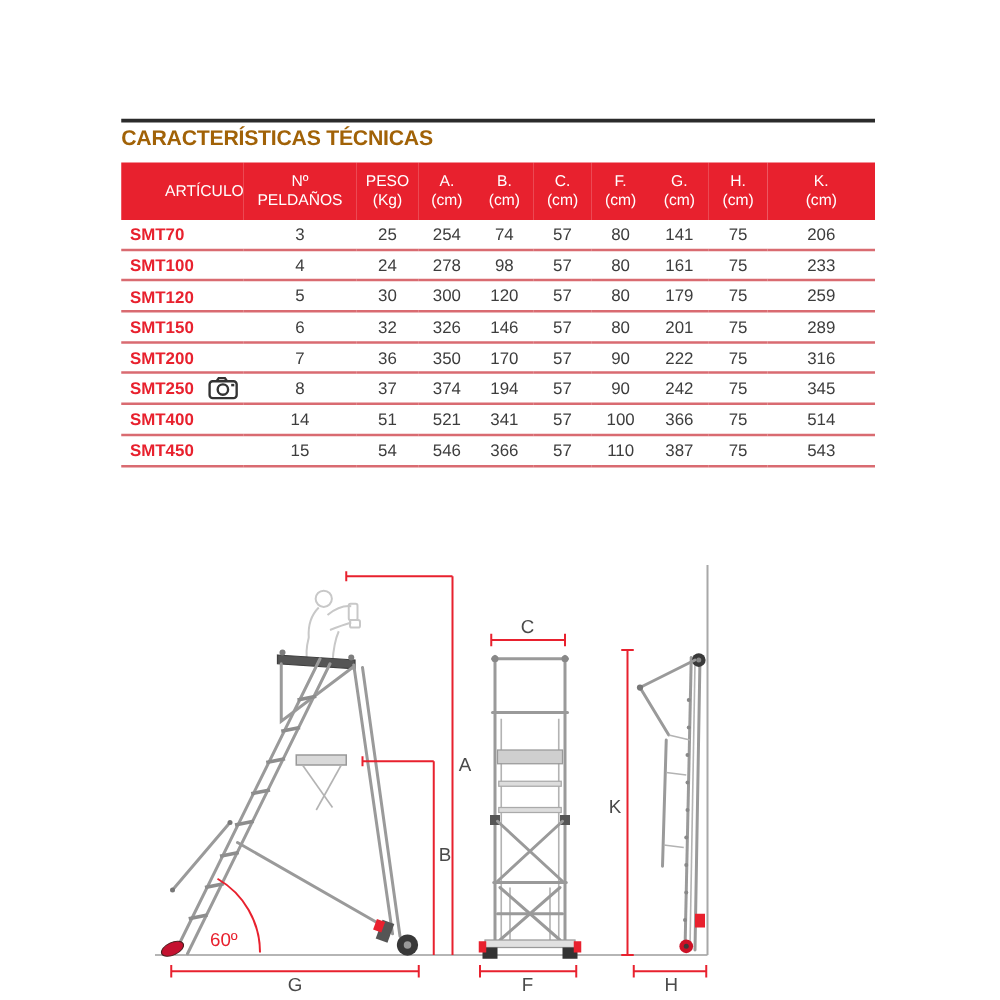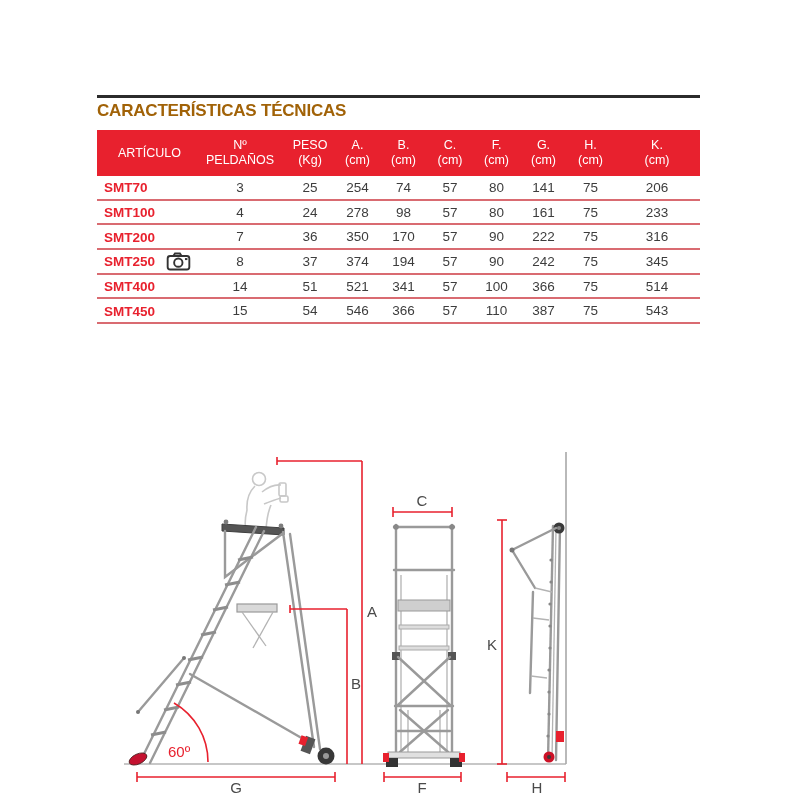--- a/index.html
+++ b/index.html
@@ -25,21 +25,21 @@
   table.specs th, table.specs td{padding:0;margin:0;}
   table.specs col.c1{width:98px;}  table.specs col.c2{width:90px;}
   table.specs col.c3{width:50px;}  table.specs col.c4{width:45px;}
   table.specs col.c5{width:47px;}  table.specs col.c6{width:46px;}
   table.specs col.c7{width:47px;}  table.specs col.c8{width:47px;}
   table.specs col.c9{width:47px;}  table.specs col.c10{width:86px;}
   thead th{
     background:var(--red);color:#ffffff;font-weight:normal;
     font-size:12.5px;line-height:15px;height:46px;text-align:center;vertical-align:middle;
   }
-  thead th.col-articulo{text-align:center;padding-left:7px;}
+  thead th.col-articulo{text-align:right;padding-left:7px;}
   tbody td{
     height:22.7px;border-bottom:2px solid var(--separator);
     font-size:13.5px;color:var(--text-dark);text-align:center;vertical-align:middle;
   }
   tbody td.art-cell{
     text-align:left;padding-left:7px;font-weight:bold;color:var(--red);
   }
   .artwrap{display:inline-flex;align-items:center;gap:11px;vertical-align:middle;justify-content:center;}
   .cam{flex:0 0 auto;display:inline-block;}
   svg.diagram{position:absolute;left:0;top:450px;}
@@ -146,20 +146,56 @@
         <td>98</td>
         <td>57</td>
         <td>80</td>
         <td>161</td>
         <td>75</td>
         <td>233</td>
       </tr>
       <tr>
     <td class="art-cell">
       <span class="artwrap">
+        <span>SMT120</span>
+
+      </span>
+    </td>
+
+  <td>5</td>
+        <td>30</td>
+        <td>300</td>
+        <td>120</td>
+        <td>57</td>
+        <td>80</td>
+        <td>179</td>
+        <td>75</td>
+        <td>259</td>
+      </tr>
+      <tr>
+    <td class="art-cell">
+      <span class="artwrap">
+        <span>SMT150</span>
+
+      </span>
+    </td>
+
+  <td>6</td>
+        <td>32</td>
+        <td>326</td>
+        <td>146</td>
+        <td>57</td>
+        <td>80</td>
+        <td>201</td>
+        <td>75</td>
+        <td>289</td>
+      </tr>
+      <tr>
+    <td class="art-cell">
+      <span class="artwrap">
         <span>SMT200</span>
 
       </span>
     </td>
 
   <td>7</td>
         <td>36</td>
         <td>350</td>
         <td>170</td>
         <td>57</td>

